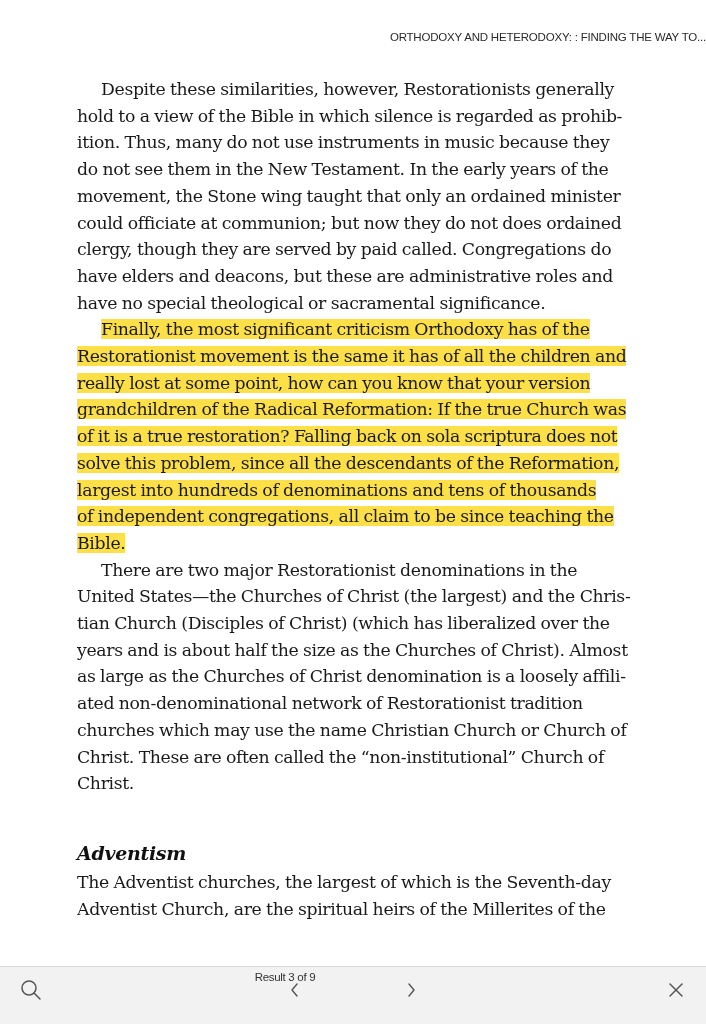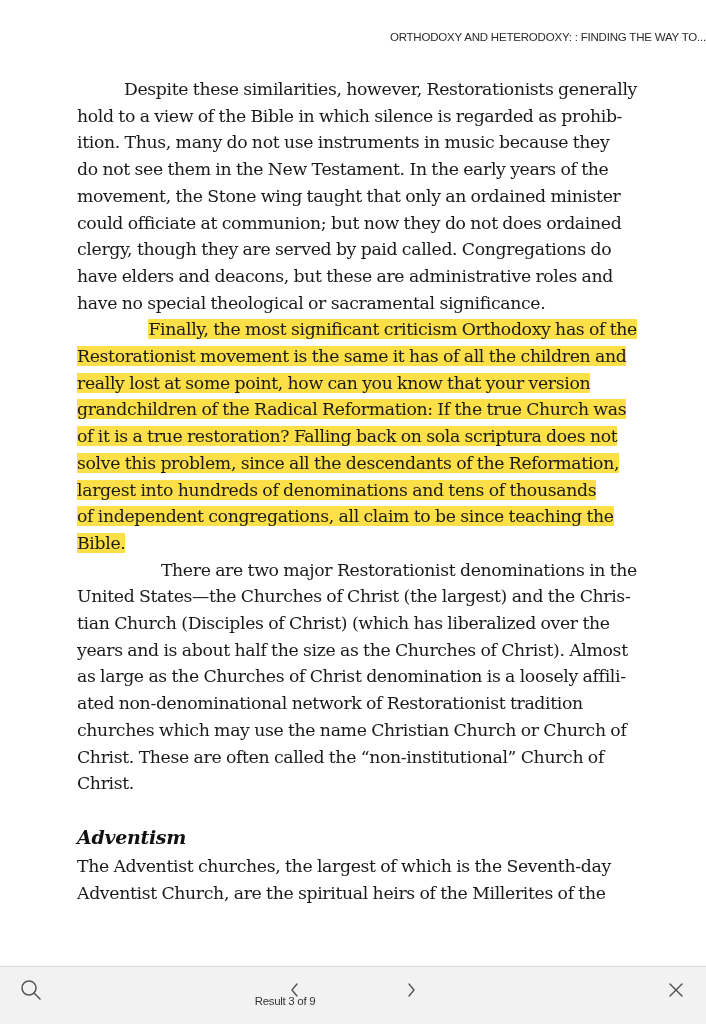--- a/index.html
+++ b/index.html
@@ -7,32 +7,32 @@
     width: 706px; height: 1024px; background: #ffffff; position: relative; overflow: hidden;
     font-family: "DejaVu Serif", serif; color: #1a1a1a;
   }
   .running-head {
     position: absolute; top: 31px; left: 0; width: 706px; text-align: right;
     font-family: "Liberation Sans", sans-serif; font-size: 11.5px; letter-spacing: -0.2px; color: #2a2a2a;
   }
   .page { position: absolute; left: 77px; top: 76px; width: 560px; }
   .para { margin: 0; font-size: 17.3px; line-height: 26.7px; letter-spacing: -0.35px; word-spacing: -0.5px; }
   .line { display: block; white-space: nowrap; }
-  .indent { padding-left: 24px; text-align: right; }
+  .indent { padding-left: 24px; }
   .hl { background: #fde047; }
   .heading {
-    margin: 24px 0 0 0; font-weight: bold; font-style: italic;
+    margin: 40px 0 0 0; font-weight: bold; font-style: italic;
     font-size: 19px; line-height: 32px; letter-spacing: -0.3px; color: #111;
   }
   .footer-bar {
     position: absolute; left: 0; top: 966px; width: 706px; height: 58px;
     background: #f2f2f2; border-top: 1px solid #d8d8d8;
   }
   .icon-btn { position: absolute; top: 8px; width: 30px; height: 30px; display: flex; align-items: center; justify-content: center; cursor: pointer; }
-  .result { position: absolute; top: 28px; left: 0; width: 570px; text-align: center; font-family: "Liberation Sans", sans-serif; font-size: 11.5px; color: #333; letter-spacing: -0.3px; pointer-events: none; }
+  .result { position: absolute; top: 4px; left: 0; width: 570px; text-align: center; font-family: "Liberation Sans", sans-serif; font-size: 11.5px; color: #333; letter-spacing: -0.3px; pointer-events: none; }
 </style>
 </head>
 <body>
 
 <div class="running-head">ORTHODOXY AND HETERODOXY: : FINDING THE WAY TO...</div>
 
 <div class="page">
   <p class="para">
     <span class="line indent">Despite these similarities, however, Restorationists generally</span>
     <span class="line">hold to a view of the Bible in which silence is regarded as prohib-</span>

